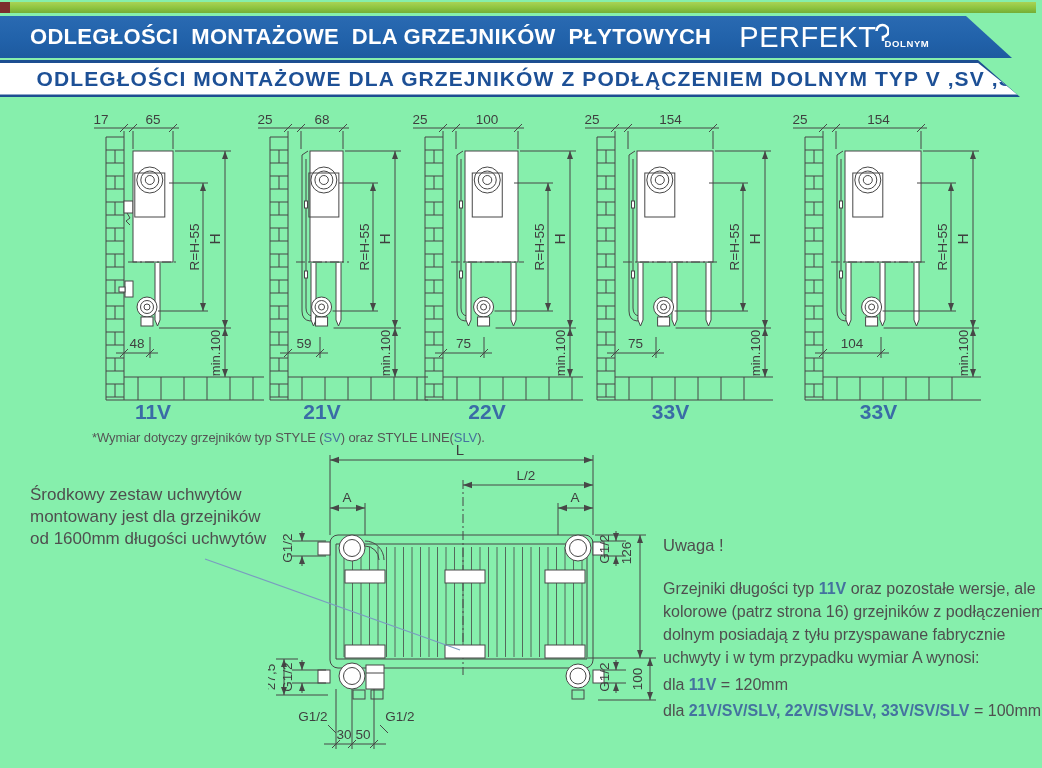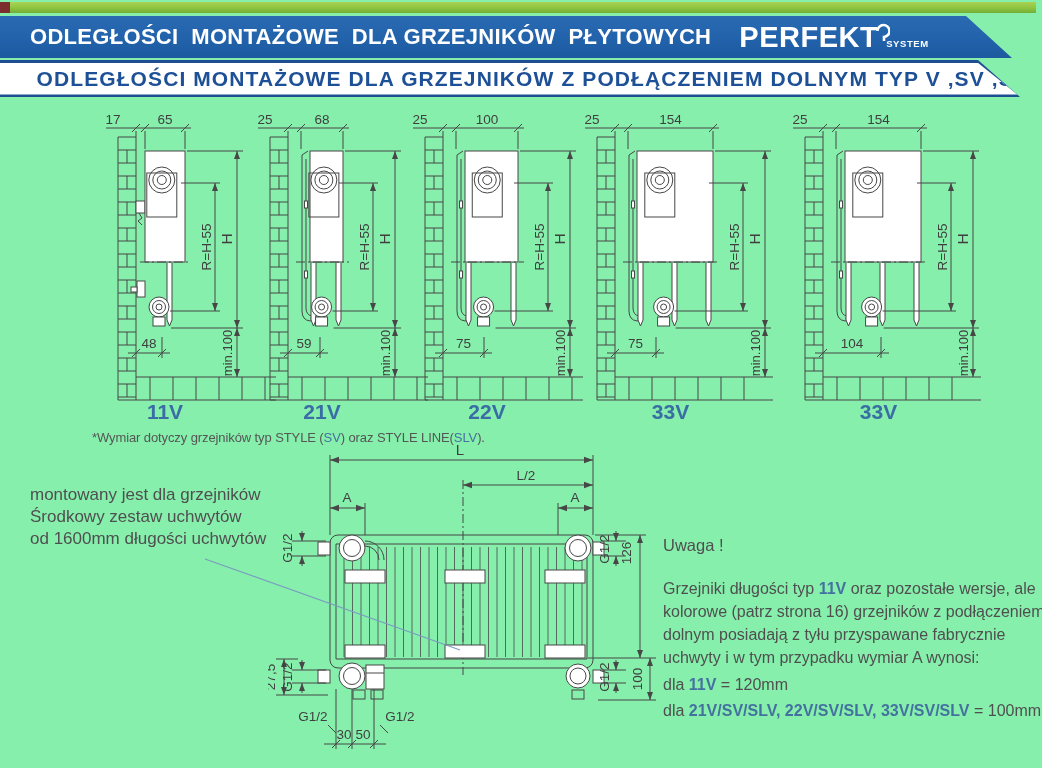--- a/index.html
+++ b/index.html
@@ -6,21 +6,21 @@
   body{font-family:"Liberation Sans",sans-serif;}
   .page{position:relative;width:1042px;height:768px;background:#86efac;overflow:hidden;}
   .top-maroon{position:absolute;left:0;top:2px;width:10px;height:11px;background:#7c2d2d;}
   .top-green{position:absolute;left:10px;top:2px;width:1026px;height:11px;
     background:linear-gradient(to bottom,#aad355 0%,#8cc43f 55%,#74ad36 100%);}
   .banner1{position:absolute;left:0;top:16px;width:1012px;height:42px;background:linear-gradient(to bottom,#2a6ab2 0%,#2263ab 50%,#1d5aa0 100%);
     clip-path:polygon(0 0,calc(100% - 46px) 0,100% 100%,0 100%);
     display:flex;align-items:center;padding-left:30px;box-sizing:border-box;}
   .b1-title{color:#ffffff;font-size:22px;font-weight:700;letter-spacing:.3px;white-space:pre;}
   .brand-wrap{display:flex;align-items:flex-end;margin-left:28px;}
-  .brand{color:#fff;font-size:29px;font-weight:700;letter-spacing:.5px;line-height:1;}
+  .brand{color:#fff;font-size:29px;font-weight:400;letter-spacing:.5px;line-height:1;}
   .brand-hook{margin-left:-3px;margin-bottom:10px;}
   .brand-sub{color:#fff;font-size:9.5px;font-weight:700;letter-spacing:.6px;margin-left:-4px;margin-bottom:3px;}
   .banner2-outer{position:absolute;left:-6px;top:60px;width:1026px;height:37px;background:#1d4e91;
     clip-path:polygon(0 0,calc(100% - 42px) 0,100% 100%,0 100%);}
   .banner2-inner{position:absolute;left:2.5px;top:2.5px;right:2.5px;bottom:2.5px;background:#ffffff;
     clip-path:polygon(0 0,calc(100% - 40px) 0,100% 100%,0 100%);
     display:flex;align-items:center;padding-left:40px;box-sizing:border-box;}
   .b2-title{color:#1d5096;font-size:21px;font-weight:700;letter-spacing:1.1px;white-space:pre;}
   .side-diagram{position:absolute;top:115px;width:215px;height:310px;}
   .footnote{position:absolute;left:92px;top:430px;font-size:13px;letter-spacing:-0.1px;color:#555;}
@@ -45,31 +45,31 @@
   <div class="top-maroon"></div>
   <div class="top-green"></div>
 
   <div class="banner1">
     <span class="b1-title">ODLEGŁOŚCI  MONTAŻOWE  DLA GRZEJNIKÓW  PŁYTOWYCH</span>
     <span class="brand-wrap">
       <span class="brand">PERFEKT</span>
       <svg class="brand-hook" width="15" height="20" viewBox="0 0 15 20">
         <path d="M2.5 9 A6 6 0 1 1 9 15 L9 19" fill="none" stroke="#ffffff" stroke-width="2.6"></path>
       </svg>
-      <span class="brand-sub">SYSTEM</span>
+      <span class="brand-sub">DOLNYM</span>
     </span>
   </div>
 
   <div class="banner2-outer">
     <div class="banner2-inner">
       <span class="b2-title">ODLEGŁOŚCI MONTAŻOWE DLA GRZEJNIKÓW Z PODŁĄCZENIEM DOLNYM TYP V ,SV ,SLV</span>
     </div>
   </div>
 
-  <div class="side-diagram" style="left:98px"><svg width="215" height="310" viewBox="0 0 215 310">
+  <div class="side-diagram" style="left:86px"><svg width="215" height="310" viewBox="0 0 215 310">
         <line x1="20" y1="22" x2="20" y2="285" stroke="#474747" stroke-width="1"></line>
         <line x1="38" y1="22" x2="38" y2="285" stroke="#474747" stroke-width="1"></line>
         <line x1="20" y1="22" x2="38" y2="22" stroke="#474747" stroke-width="1"></line>
         <line x1="20" y1="35" x2="38" y2="35" stroke="#474747" stroke-width="1"></line>
         <line x1="29" y1="35" x2="29" y2="48" stroke="#474747" stroke-width="1"></line>
         <line x1="20" y1="48" x2="38" y2="48" stroke="#474747" stroke-width="1"></line>
         <line x1="20" y1="61" x2="38" y2="61" stroke="#474747" stroke-width="1"></line>
         <line x1="29" y1="61" x2="29" y2="74" stroke="#474747" stroke-width="1"></line>
         <line x1="20" y1="74" x2="38" y2="74" stroke="#474747" stroke-width="1"></line>
         <line x1="20" y1="87" x2="38" y2="87" stroke="#474747" stroke-width="1"></line>
@@ -518,22 +518,22 @@
         <line x1="34" y1="242" x2="42" y2="234" stroke="#474747" stroke-width="1"></line>
         <line x1="92" y1="242" x2="100" y2="234" stroke="#474747" stroke-width="1"></line>
         <line x1="96" y1="222" x2="96" y2="243" stroke="#474747" stroke-width="1"></line>
         <text x="67" y="233" font-size="13.5" fill="#3f3f3f" text-anchor="middle">104</text>
         <text x="93.5" y="304" font-size="21" fill="#3a6ca6" text-anchor="middle" font-weight="bold">33V</text>
       </svg></div>
 
   <div class="footnote"><span>*Wymiar dotyczy grzejników typ STYLE (</span><span class="hl">SV</span><span>) oraz STYLE LINE(</span><span class="hl">SLV</span><span>).</span></div>
 
   <div class="left-note">
+    <div>Środkowy zestaw uchwytów</div>
     <div>montowany jest dla grzejników</div>
-    <div>Środkowy zestaw uchwytów</div>
     <div>od 1600mm długości uchwytów</div>
   </div>
 
   <div class="rear-wrap">
     <svg width="400" height="322" viewBox="0 0 400 322">
       <g stroke="#474747" stroke-width="1" fill="none">
 
         <line x1="62" y1="12" x2="62" y2="92"></line>
           <line x1="325" y1="12" x2="325" y2="92"></line>
         <line x1="97" y1="60" x2="97" y2="92"></line>

